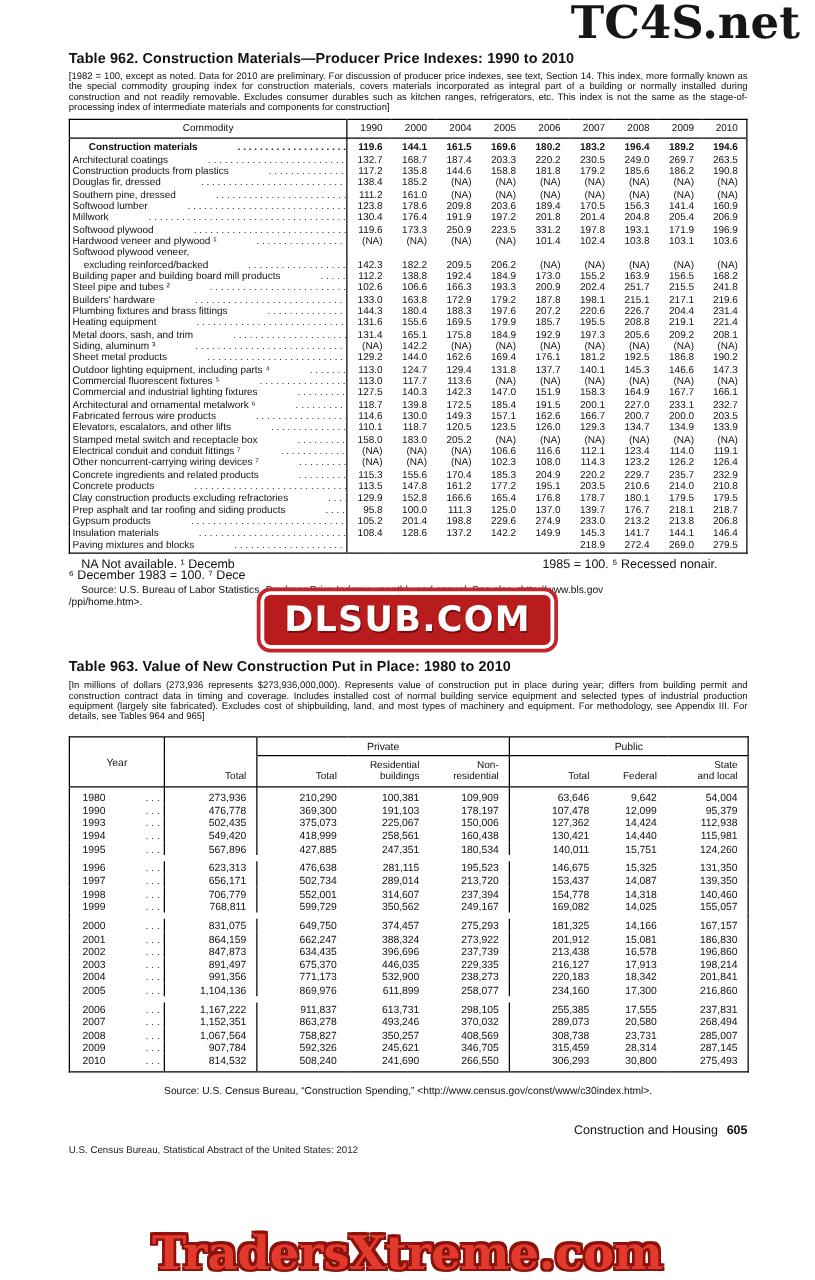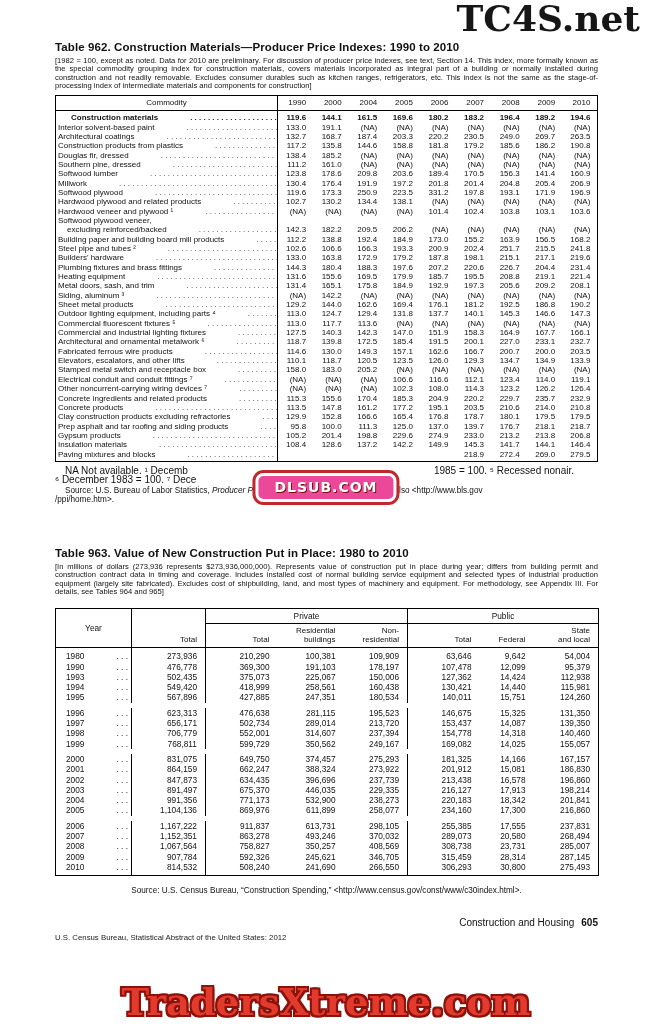--- a/index.html
+++ b/index.html
@@ -49,22 +49,22 @@
   .t963 tr.gap td{height:5px;line-height:5px;}
   .src-c{font-size:8.2px;margin-top:10px;text-align:center;}
   
   .foot-right{margin-top:22px;text-align:right;font-size:10px;}
   .foot-right .pg{font-weight:bold;padding-left:7px;}
   .foot-left{margin-top:5px;font-size:7.8px;color:#222;}
   
   .wm-top{position:absolute;top:-3px;right:12px;font-family:"DejaVu Serif",serif;
           font-weight:bold;font-size:36px;color:#161616;letter-spacing:0;}
   .wm-mid{position:absolute;top:473px;left:50%;transform:translateX(-50%);
-          background:#ec4899;color:#fff;font-family:"DejaVu Sans",sans-serif;
-          font-weight:bold;font-size:14px;letter-spacing:1px;padding:3px 16px 4px;
+          background:#b91c1c;color:#fff;font-family:"DejaVu Sans",sans-serif;
+          font-weight:bold;font-size:28px;letter-spacing:1px;padding:3px 16px 4px;
           border:3px solid #fff;border-radius:8px;
           box-shadow:0 0 0 3px #c1272d,0 1px 3px rgba(0,0,0,.4);
           text-shadow:1px 1px 0 #7a0c0c;white-space:nowrap;}
   .wm-bot{position:absolute;top:980px;left:50%;transform:translateX(-50%);
           font-family:"DejaVu Serif",serif;font-weight:bold;font-size:37px;color:#e23b2e;
           white-space:nowrap;
           text-shadow:-2px -2px 0 #8c120b,2px -2px 0 #8c120b,-2px 2px 0 #8c120b,
                       2px 2px 0 #8c120b,0 2px 0 #8c120b,0 -2px 0 #8c120b,
                       2px 0 0 #8c120b,-2px 0 0 #8c120b;}
 </style>
@@ -117,37 +117,20 @@
           <td class="num">169.6</td>
           <td class="num">180.2</td>
           <td class="num">183.2</td>
           <td class="num">196.4</td>
           <td class="num">189.2</td>
           <td class="num">194.6</td>
         </tr>
         <tr>
           <td class="lbl">
             <div class="lblwrap">
-              <span class="lt">Interior solvent-based paint</span>
-              <span class="dots"></span>
-            </div>
-          </td>
-          <td class="num">133.0</td>
-          <td class="num">191.1</td>
-          <td class="num">(NA)</td>
-          <td class="num">(NA)</td>
-          <td class="num">(NA)</td>
-          <td class="num">(NA)</td>
-          <td class="num">(NA)</td>
-          <td class="num">(NA)</td>
-          <td class="num">(NA)</td>
-        </tr>
-        <tr>
-          <td class="lbl">
-            <div class="lblwrap">
               <span class="lt">Architectural coatings</span>
               <span class="dots"></span>
             </div>
           </td>
           <td class="num">132.7</td>
           <td class="num">168.7</td>
           <td class="num">187.4</td>
           <td class="num">203.3</td>
           <td class="num">220.2</td>
           <td class="num">230.5</td>
@@ -249,37 +232,20 @@
           </td>
           <td class="num">119.6</td>
           <td class="num">173.3</td>
           <td class="num">250.9</td>
           <td class="num">223.5</td>
           <td class="num">331.2</td>
           <td class="num">197.8</td>
           <td class="num">193.1</td>
           <td class="num">171.9</td>
           <td class="num">196.9</td>
-        </tr>
-        <tr>
-          <td class="lbl">
-            <div class="lblwrap">
-              <span class="lt">Hardwood plywood and related products</span>
-              <span class="dots"></span>
-            </div>
-          </td>
-          <td class="num">102.7</td>
-          <td class="num">130.2</td>
-          <td class="num">134.4</td>
-          <td class="num">138.1</td>
-          <td class="num">(NA)</td>
-          <td class="num">(NA)</td>
-          <td class="num">(NA)</td>
-          <td class="num">(NA)</td>
-          <td class="num">(NA)</td>
         </tr>
         <tr>
           <td class="lbl">
             <div class="lblwrap">
               <span class="lt">Hardwood veneer and plywood ¹</span>
               <span class="dots"></span>
             </div>
           </td>
           <td class="num">(NA)</td>
           <td class="num">(NA)</td>

